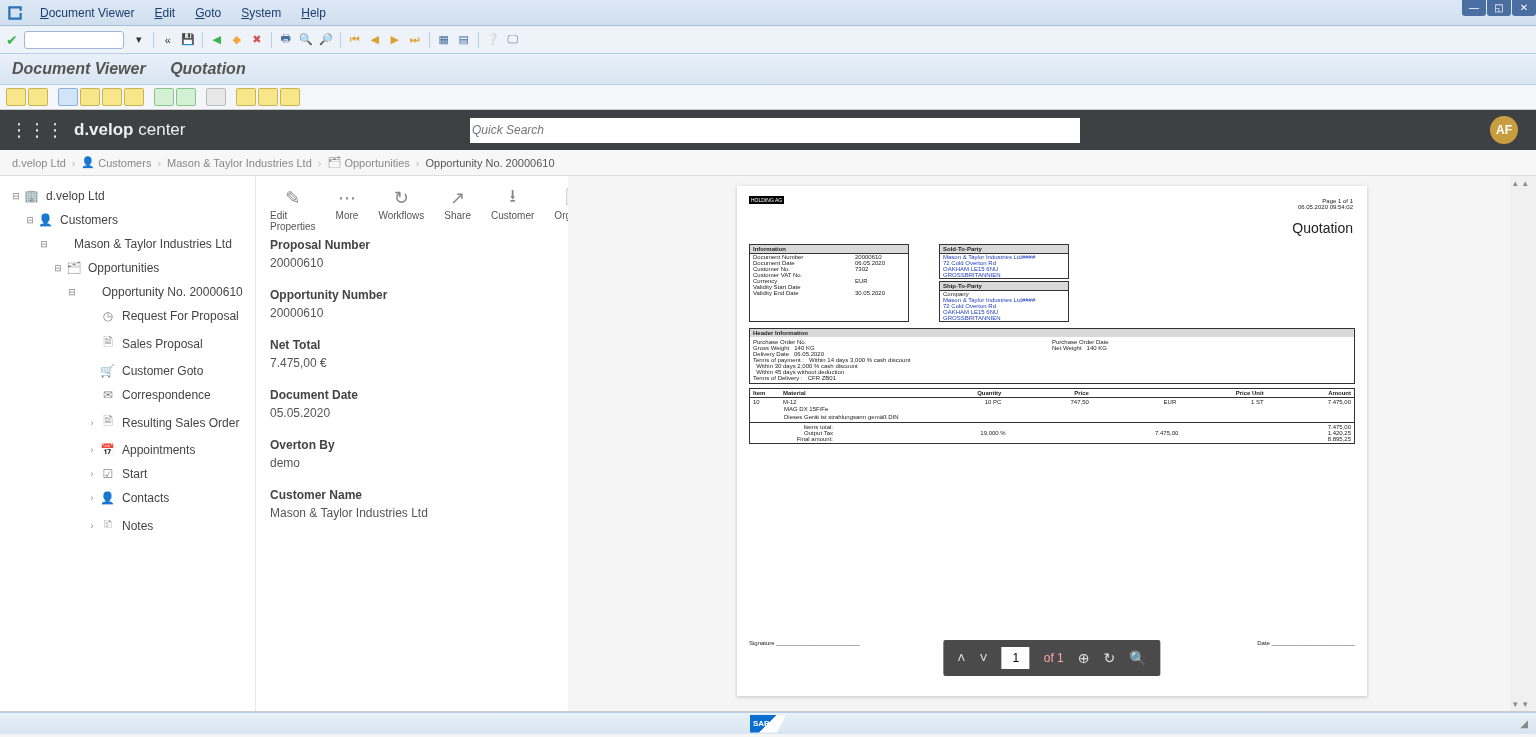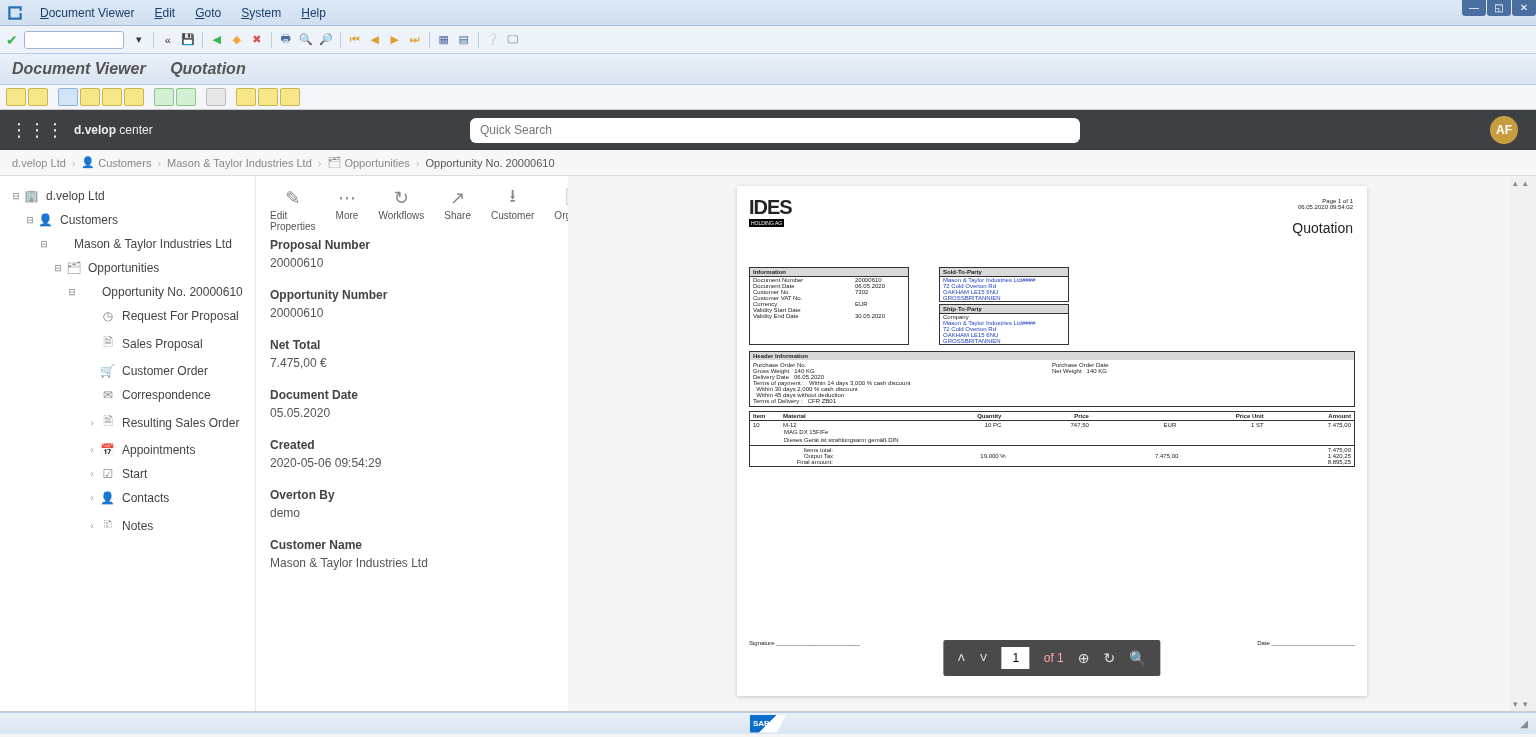--- a/index.html
+++ b/index.html
@@ -18,23 +18,23 @@
 .title-bar{background:linear-gradient(#e9f0f8,#d8e5f2);padding:6px 12px;font-style:italic;font-weight:bold;font-size:16px;color:#555;border-bottom:1px solid #b9cde6;}
 .title-bar span{margin-right:20px;}
 .icon-row{display:flex;gap:2px;padding:3px 6px;background:#f4f6f9;border-bottom:1px solid #ccc;}
 .icon-row .icon-group{display:flex;gap:2px;margin-right:8px;}
 .icon-row .ib{width:20px;height:18px;background:#f7e68a;border:1px solid #c9b64e;border-radius:2px;cursor:pointer;}
 .icon-row .ib.grey{background:#e8e8e8;border-color:#bbb;}
 .icon-row .ib.green{background:#d4f0d4;border-color:#8bc48b;}
 .icon-row .ib.blue{background:#d4e4f7;border-color:#8ab2e0;}
 .dvelop-bar{display:flex;align-items:center;background:#3d4144;height:40px;color:#eee;padding:0 10px;position:relative;}
 .dvelop-bar .grid-icon{font-size:18px;margin-right:10px;cursor:pointer;}
-.dvelop-bar .logo{font-size:12px;font-weight:300;}
+.dvelop-bar .logo{font-size:17px;font-weight:300;}
 .dvelop-bar .logo b{font-weight:bold;}
-.dvelop-bar .search{position:absolute;left:470px;width:610px;height:25px;border:none;border-radius:6px;padding:0 10px;font-size:12px;}
+.dvelop-bar .search{position:absolute;left:470px;width:610px;height:25px;border:none;border-radius:0;padding:0 2px;font-size:12px;font-style:italic;}
 .dvelop-bar .avatar{position:absolute;right:18px;width:28px;height:28px;border-radius:50%;background:#c89d3f;color:#fff;display:flex;align-items:center;justify-content:center;font-size:12px;font-weight:bold;}
 .breadcrumb{display:flex;align-items:center;background:#f7f7f7;border-bottom:1px solid #ddd;height:26px;padding:0 12px;font-size:11px;color:#888;}
 .breadcrumb .bc-item{cursor:pointer;}
 .breadcrumb .bc-sep{margin:0 6px;color:#bbb;}
 .breadcrumb .bc-last{color:#555;}
 .bc-icon{margin-right:3px;font-size:11px;}
 .main-area{display:flex;background:#fff;height:536px;border-bottom:1px solid #ccc;position:relative;}
 .tree-pane{width:256px;border-right:1px solid #e8e8e8;padding:8px 6px;overflow-y:auto;}
 .tree-node{display:flex;align-items:center;padding:5px 4px;font-size:12px;color:#444;cursor:pointer;}
 .tree-node .expander{width:12px;text-align:center;font-size:9px;color:#888;margin-right:2px;}
@@ -227,21 +227,21 @@
         <span>Request For Proposal</span>
       </div>
       <div class="tree-node tree-level-5">
         <span class="expander"></span>
         <span class="node-icon">🗎</span>
         <span>Sales Proposal</span>
       </div>
       <div class="tree-node tree-level-5">
         <span class="expander"></span>
         <span class="node-icon">🛒</span>
-        <span>Customer Order</span>
+        <span>Customer Goto</span>
       </div>
       <div class="tree-node tree-level-5">
         <span class="expander"></span>
         <span class="node-icon">✉</span>
         <span>Correspondence</span>
       </div>
       <div class="tree-node tree-level-5">
         <span class="expander">›</span>
         <span class="node-icon">🗎</span>
         <span>Resulting Sales Order</span>
@@ -306,37 +306,32 @@
         </div>
         <div class="prop-field">
           <div class="pf-label">Net Total</div>
           <div class="pf-value">7.475,00 €</div>
         </div>
         <div class="prop-field">
           <div class="pf-label">Document Date</div>
           <div class="pf-value">05.05.2020</div>
         </div>
         <div class="prop-field">
-          <div class="pf-label">Created</div>
-          <div class="pf-value">2020-05-06 09:54:29</div>
-        </div>
-        <div class="prop-field">
           <div class="pf-label">Overton By</div>
           <div class="pf-value">demo</div>
         </div>
         <div class="prop-field">
           <div class="pf-label">Customer Name</div>
           <div class="pf-value">Mason &amp; Taylor Industries Ltd</div>
         </div>
       </div>
   </div>
 
   <div class="preview-pane">
     <div class="doc-page">
-      <div class="doc-logo">IDES</div>
       <div class="doc-logo-sub">HOLDING AG</div>
       <div class="page-info">
         <div>Page 1 of 1</div>
           <div>06.05.2020 09:54:02</div>
       </div>
       <div class="quot-head">Quotation</div>
       <div class="doc-boxes">
         <div class="doc-box">
           <div class="box-head">Information</div>
           <div id="info-rows">

